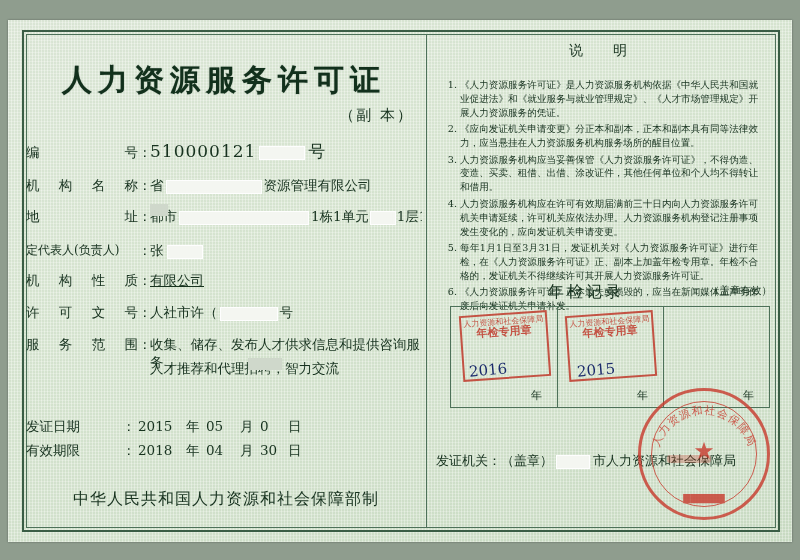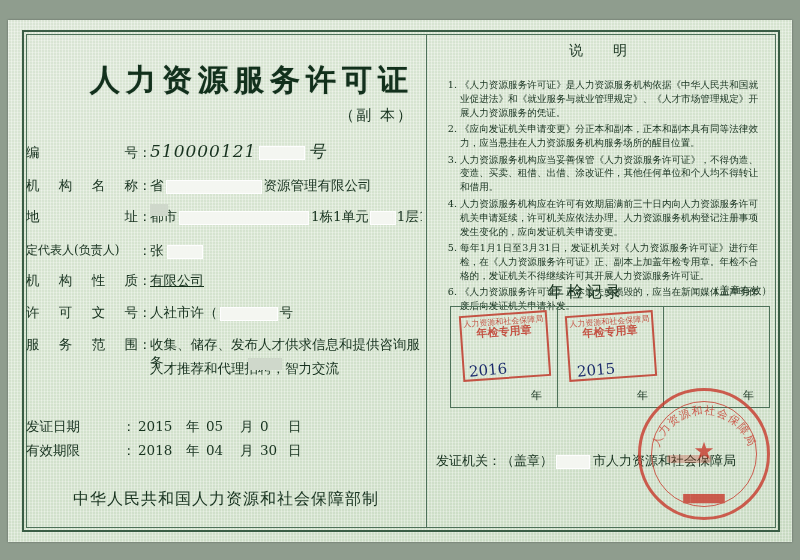--- a/index.html
+++ b/index.html
@@ -37,21 +37,21 @@
   .divider{
     position:absolute;left:418px;top:14px;bottom:14px;width:1px;background:#4d7159;
   }
   
   .left{
     position:absolute;left:18px;top:14px;width:400px;bottom:14px;
     color:#17321f;
   }
   .cert-title{
     position:absolute;left:8px;top:26px;width:380px;
-    text-align:right;
+    text-align:center;
     font-size:30px;font-weight:bold;letter-spacing:6px;
     font-family:"DejaVu Serif", serif;
     color:#12301c;
     text-shadow:0 0 1px rgba(20,50,30,.5);
   }
   .cert-sub{
     position:absolute;left:8px;top:72px;width:380px;text-align:right;
     font-size:15px;letter-spacing:2px;font-family:"DejaVu Serif", serif;
   }
   .rowlist{position:absolute;left:0;top:104px;width:400px;}
@@ -64,21 +64,21 @@
   }
   .row .lbl.spread{
     display:flex;justify-content:space-between;
   }
   .row .colon{position:absolute;left:112px;font-size:13.5px;}
   .row .val{
     position:absolute;left:124px;right:4px;
     font-size:13.5px;font-family:"DejaVu Serif", serif;
     white-space:nowrap;overflow:hidden;
   }
-  .row .val.big{font-size:17px;letter-spacing:1px;font-style:italic;}
+  .row .val.big{font-size:17px;letter-spacing:1px;}
   
   .redact{
     display:inline-block;vertical-align:middle;
     background:#f4f6f1;
     border:0;
     height:14px;
     box-shadow:inset 0 0 0 1px rgba(255,255,255,.9);
   }
   .scribble{
     position:absolute;background:#cfd8cb;

